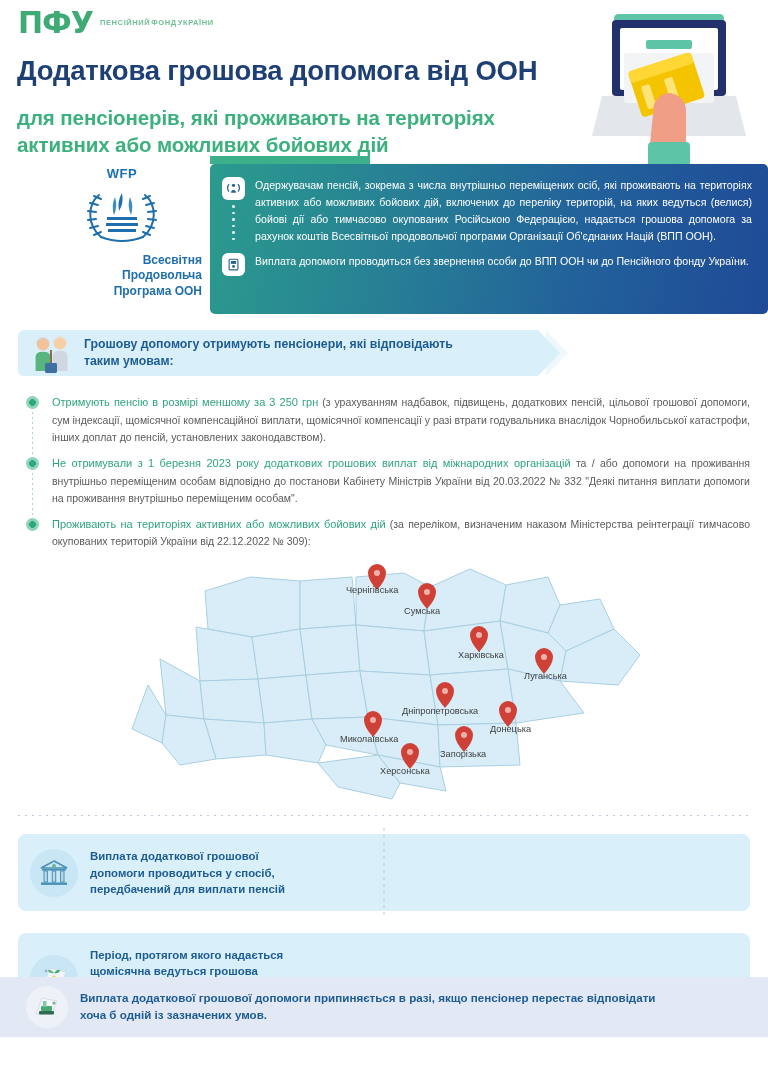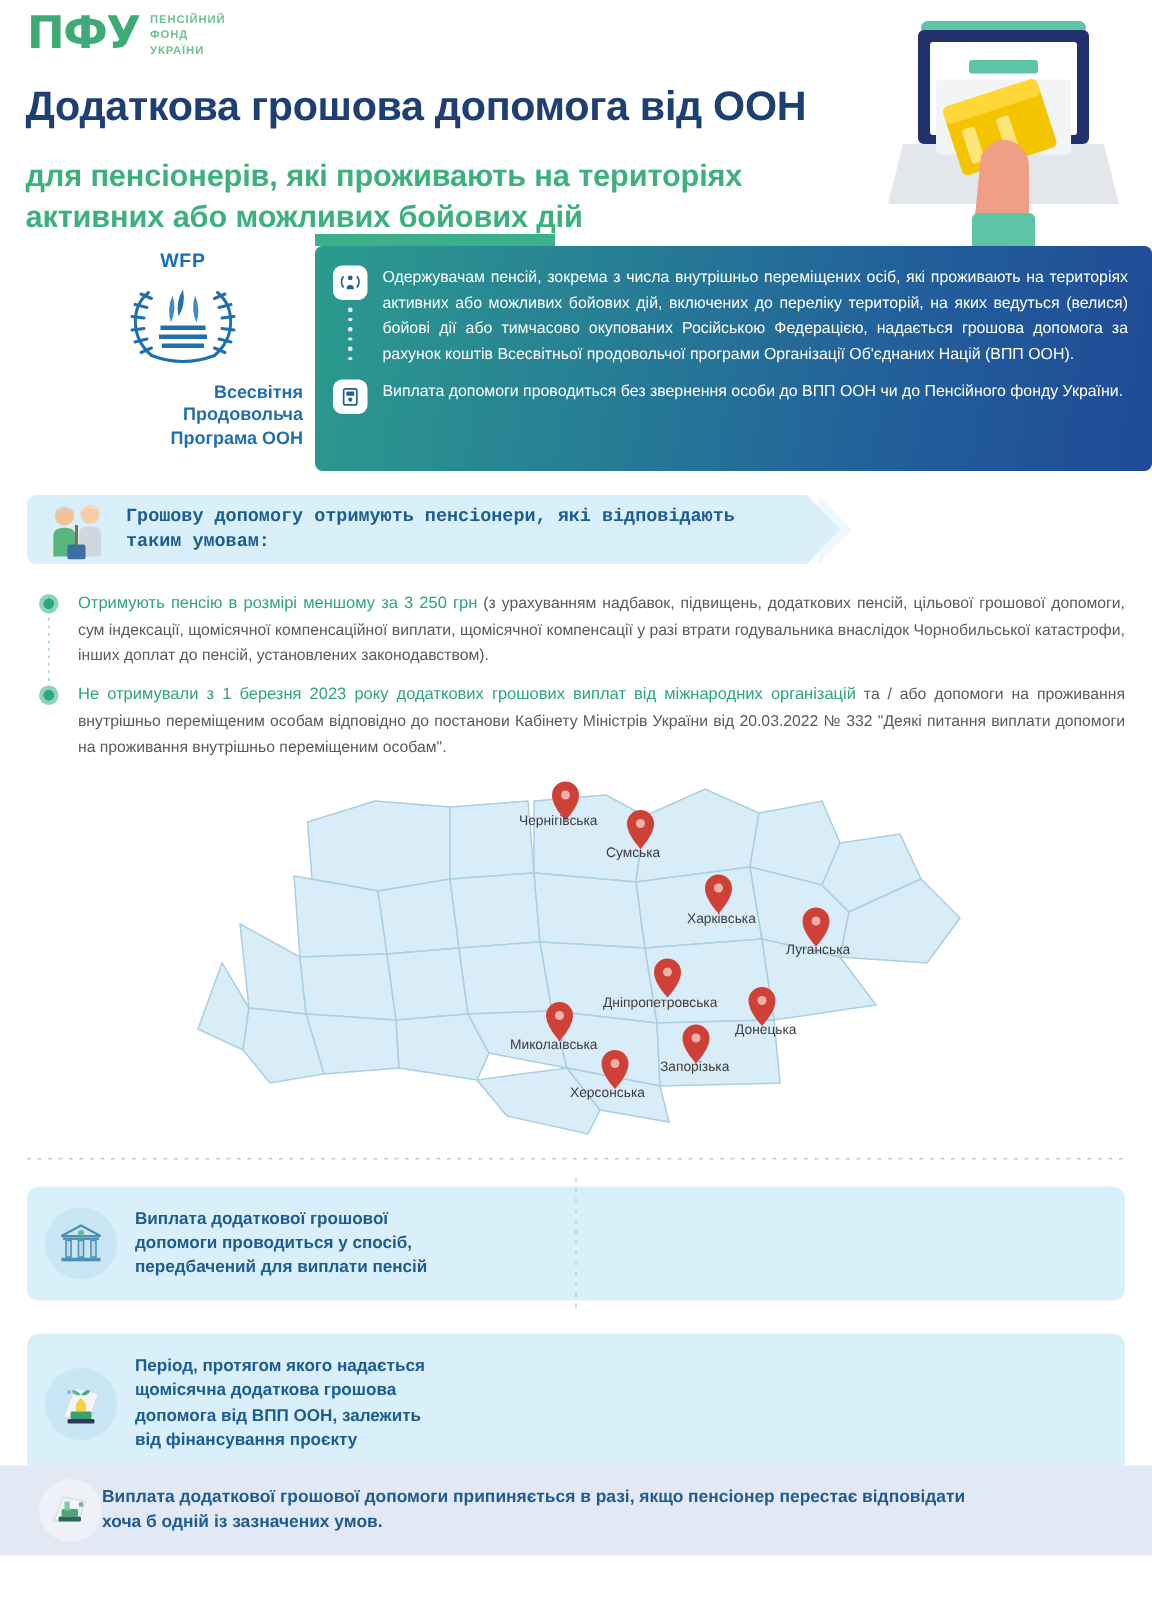--- a/index.html
+++ b/index.html
@@ -9,21 +9,21 @@
     font-family:"Liberation Sans","DejaVu Sans",sans-serif;
     overflow:hidden;position:relative;
   }
   .page{position:relative;width:768px;height:1071px;}
 
   
   .header{position:relative;height:164px;background:#ffffff;}
   .logo{position:absolute;left:18px;top:8px;display:flex;align-items:center;gap:7px;}
   .logo-mark{font-size:30px;font-weight:bold;color:#3fab74;letter-spacing:-1px;line-height:1;
              font-family:"DejaVu Sans",sans-serif;}
-  .logo-sub{display:flex;flex-direction:column;gap:1px;}
+  .logo-sub{display:flex;flex-direction:row;gap:1px;}
   .logo-sub span{font-size:7.5px;font-weight:bold;color:#6fbf93;letter-spacing:.6px;line-height:1.25;}
 
   .title-main{position:absolute;left:17px;top:56px;width:600px;font-size:27.5px;font-weight:bold;
               color:#1d3f73;line-height:1.12;letter-spacing:-.2px;}
   .title-sub{position:absolute;left:17px;top:104px;width:595px;font-size:20.5px;font-weight:bold;
              color:#3cb17e;line-height:1.33;letter-spacing:-.1px;}
 
   .hero{position:absolute;right:14px;top:8px;width:170px;height:160px;}
 
   
@@ -48,21 +48,21 @@
   .wfp-name{margin-top:2px;font-size:12px;font-weight:bold;color:#1f6fae;line-height:1.28;text-align:right;}
 
   
   .condwrap{position:relative;height:52px;margin-top:8px;}
   .cond{position:absolute;left:18px;top:0;width:520px;height:46px;background:#d9effa;
         border-radius:6px 0 0 6px;display:flex;align-items:center;gap:10px;padding-left:12px;box-sizing:border-box;}
   .cond-arrow{position:absolute;left:538px;top:0;width:0;height:0;
         border-top:23px solid transparent;border-bottom:23px solid transparent;border-left:22px solid #d9effa;}
   .cond-arrow2{position:absolute;left:546px;top:0;width:0;height:0;opacity:.45;
         border-top:23px solid transparent;border-bottom:23px solid transparent;border-left:22px solid #d9effa;}
-  .cond-text{font-size:12.3px;font-weight:bold;color:#1d5c93;line-height:1.35;font-family:Liberation Mono, monospace;}
+  .cond-text{font-size:12.3px;font-weight:bold;color:#1d5c93;line-height:1.35;}
 
   
   .bullets{position:relative;margin:12px 0 0 0;padding:0 18px 0 26px;}
   .b-item{position:relative;padding-left:26px;margin-bottom:9px;}
   .b-dot{position:absolute;left:0;top:2px;width:13px;height:13px;border-radius:50%;
          background:radial-gradient(circle at 50% 50%,#2ea77f 0%,#2ea77f 38%,#8ed5b8 39%,#8ed5b8 100%);}
   .b-conn{position:absolute;left:6px;top:18px;bottom:-10px;width:1px;
           background-image:linear-gradient(#a9d9c5 40%,transparent 0%);
           background-size:1px 5px;background-repeat:repeat-y;}
   .b-item:last-child .b-conn{display:none;}
@@ -87,21 +87,21 @@
         padding:14px 14px 14px 12px;box-sizing:border-box;min-height:74px;}
   .card-ic{flex:0 0 auto;width:48px;height:48px;border-radius:50%;background:#c9e6f5;
            display:flex;align-items:center;justify-content:center;}
   .card-tx{font-size:11.4px;font-weight:bold;color:#1d5c93;line-height:1.42;}
   .vdots{position:absolute;left:50%;top:-6px;height:90px;width:1px;transform:translateX(-0.5px);
     background-image:linear-gradient(#b9c9d9 38%,transparent 0%);
     background-size:1px 7px;background-repeat:repeat-y;}
 
   
   .footer{position:absolute;left:0;bottom:34px;width:768px;height:60px;background:#e3e8f5;
-          display:flex;align-items:center;gap:0;padding-left:26px;box-sizing:border-box;}
+          display:flex;align-items:center;gap:12px;padding-left:26px;box-sizing:border-box;}
   .footer-ic{flex:0 0 auto;width:42px;height:42px;border-radius:50%;background:#eef2f8;
              display:flex;align-items:center;justify-content:center;}
   .footer-tx{font-size:11.6px;font-weight:bold;color:#1d5c93;line-height:1.45;max-width:690px;}
 </style>
 </head>
 <body>
 
 <div class="page">
 
   <div class="header">
@@ -236,20 +236,27 @@
     </div>
 
     <div class="b-item">
       <div class="b-dot"></div>
       <div class="b-conn"></div>
       <div class="b-text">
         <span class="b-hi">Не отримували з 1 березня 2023 року додаткових грошових виплат від міжнародних організацій</span><span class="b-dark">  та / або допомоги на проживання внутрішньо переміщеним особам відповідно до постанови Кабінету Міністрів України від 20.03.2022 № 332 "Деякі питання виплати допомоги на проживання внутрішньо переміщеним особам".</span>
       </div>
     </div>
 
+    <div class="b-item">
+      <div class="b-dot"></div>
+
+      <div class="b-text">
+        <span class="b-hi">Проживають на територіях активних або можливих бойових дій</span><span class="b-dark">  (за переліком, визначеним наказом Міністерства реінтеграції тимчасово окупованих територій України від 22.12.2022 № 309):</span>
+      </div>
+    </div>
   </div>
 
   <div class="mapwrap">
     <svg class="mapsvg" viewBox="0 0 768 250">
       <g id="oblasts" fill="#d9edf8" stroke="#a8cfe2" stroke-width="1">
         <path d="M205 32 L250 18 L300 22 L300 70 L252 78 L208 70 Z"></path>
         <path d="M300 22 L352 18 L356 66 L300 70 Z"></path>
         <path d="M356 18 L404 14 L430 28 L424 72 L356 66 Z"></path>
         <path d="M430 28 L470 10 L506 26 L500 62 L424 72 Z"></path>
         <path d="M506 26 L548 18 L560 46 L548 74 L500 62 Z"></path>
@@ -365,21 +372,21 @@
           <circle cx="8" cy="7" r="1.4" fill="#8fb7cc"></circle>
           <path d="M16 11 q-5 4 -3 9 h6 q2 -5 -3 -9Z" fill="#f3d244"></path>
           <path d="M16 9 q-3 -4 -6 -3 q1 4 6 3Z" fill="#5eb883"></path>
           <path d="M16 9 q3 -4 6 -3 q-1 4 -6 3Z" fill="#48a672"></path>
           <rect x="9" y="20" width="14" height="5" rx="1" fill="#3f9e6d"></rect>
           <rect x="7" y="25" width="18" height="3" rx="1" fill="#2f3a52"></rect>
         </svg>
       </div>
       <div class="card-tx">
         <div>Період, протягом якого надається</div>
-        <div>щомісячна додаткова грошова</div>
+        <div>щомісячна ведуться грошова</div>
         <div>допомога від ВПП ООН, залежить</div>
         <div>від фінансування проєкту</div>
       </div>
     </div>
   </div>
 
   <div class="footer">
     <div class="footer-ic">
       <svg width="28" height="26" viewBox="0 0 28 26">
         <path d="M3 20 L9 4 L24 7 L19 20 Z" fill="#f4f7fa" stroke="#d4e0e8" stroke-width="1"></path>

